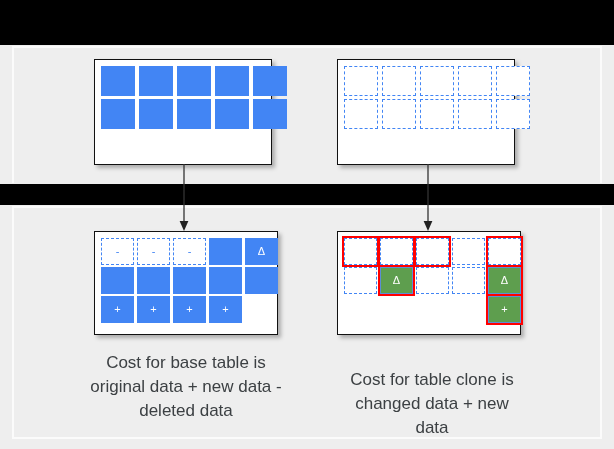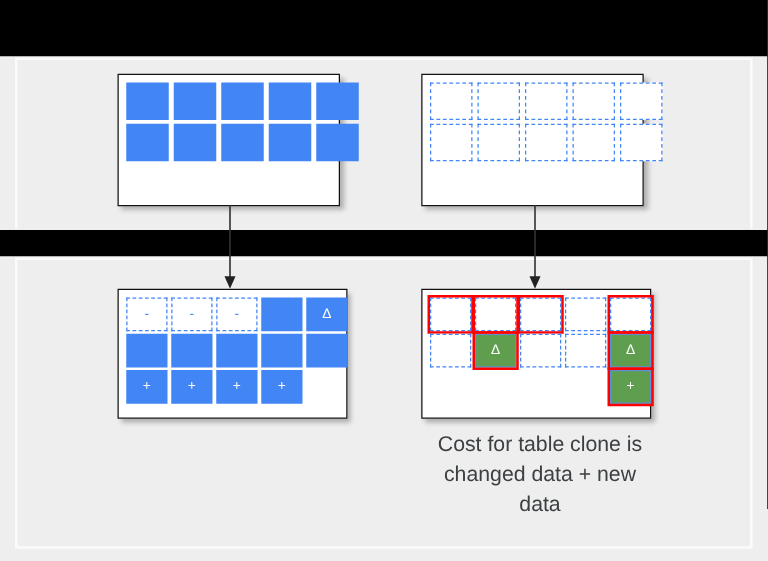--- a/index.html
+++ b/index.html
@@ -229,16 +229,17 @@
         <div class="cell empty"></div>
         <div class="cell empty"></div>
         <div class="cell empty"></div>
         <div class="cell empty"></div>
         <div class="cell green hl">
           <span class="glyph">+</span>
         </div>
       </div>
   </div>
 
-
-  <div class="caption" style="left:337px;top:344px;width:190px;">Cost for table clone is changed data + new data</div>
+  <div class="caption" style="left:86px;top:351px;width:200px;">Cost for base table is original data + new data - deleted data</div>
+
+  <div class="caption" style="left:337px;top:368px;width:190px;">Cost for table clone is changed data + new data</div>
 
 </div>
 
 </body></html>

